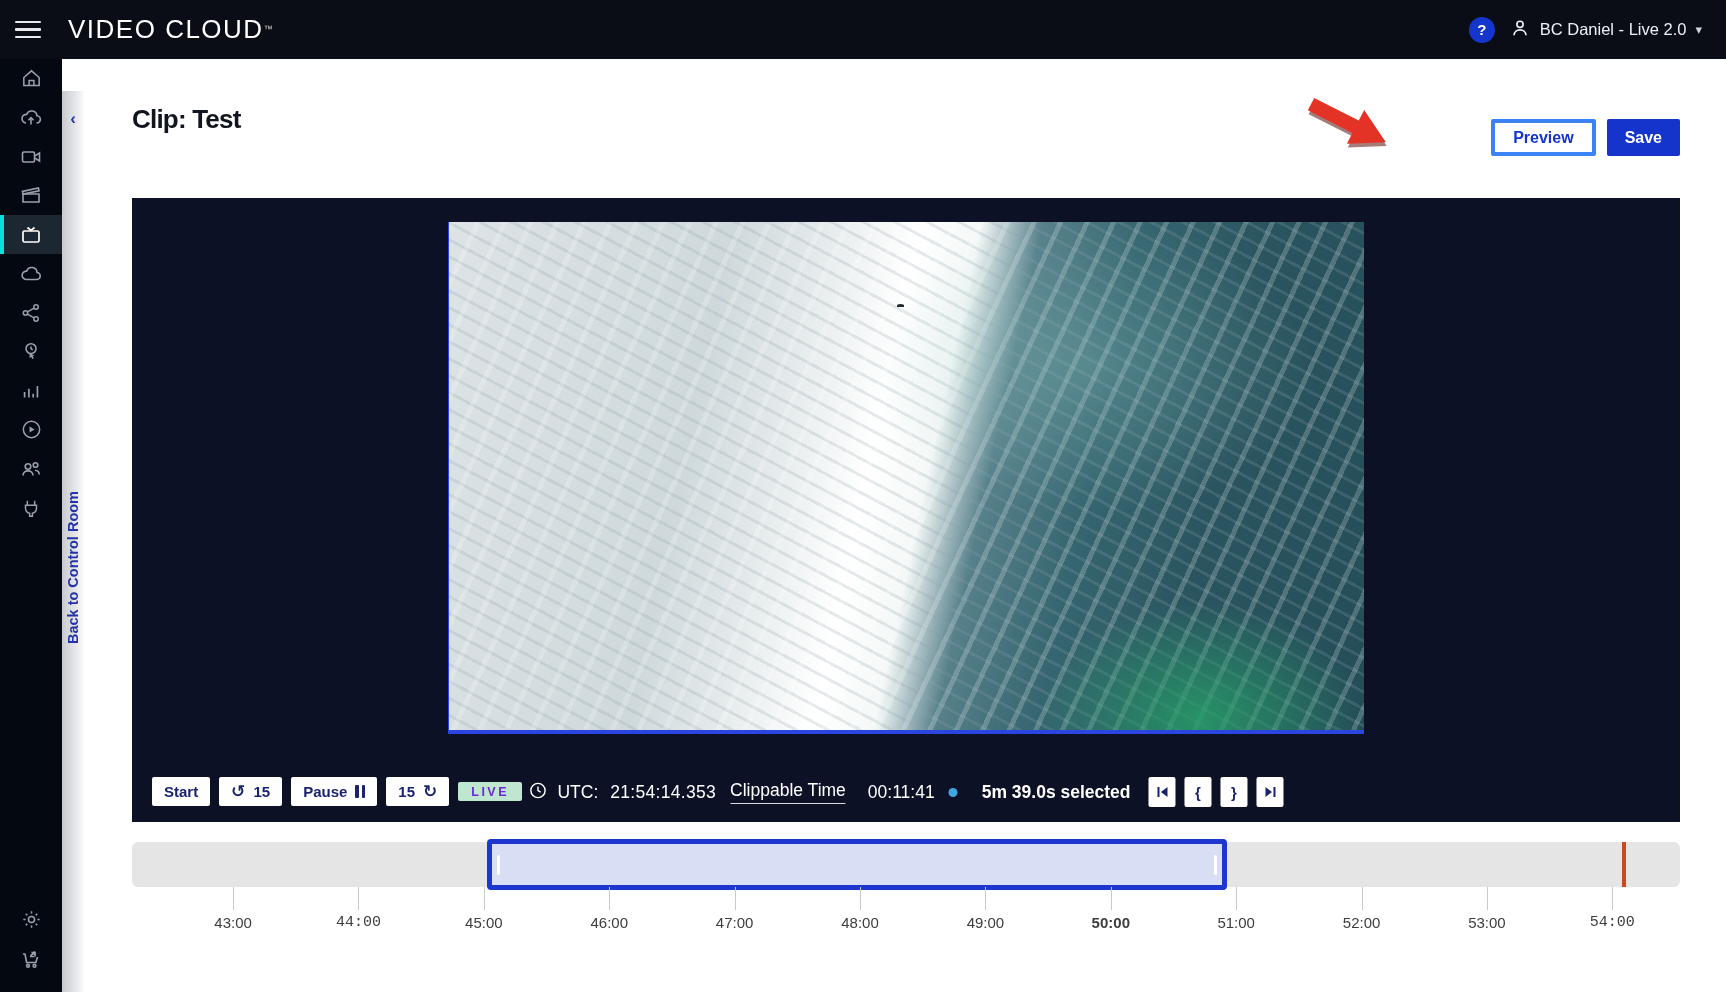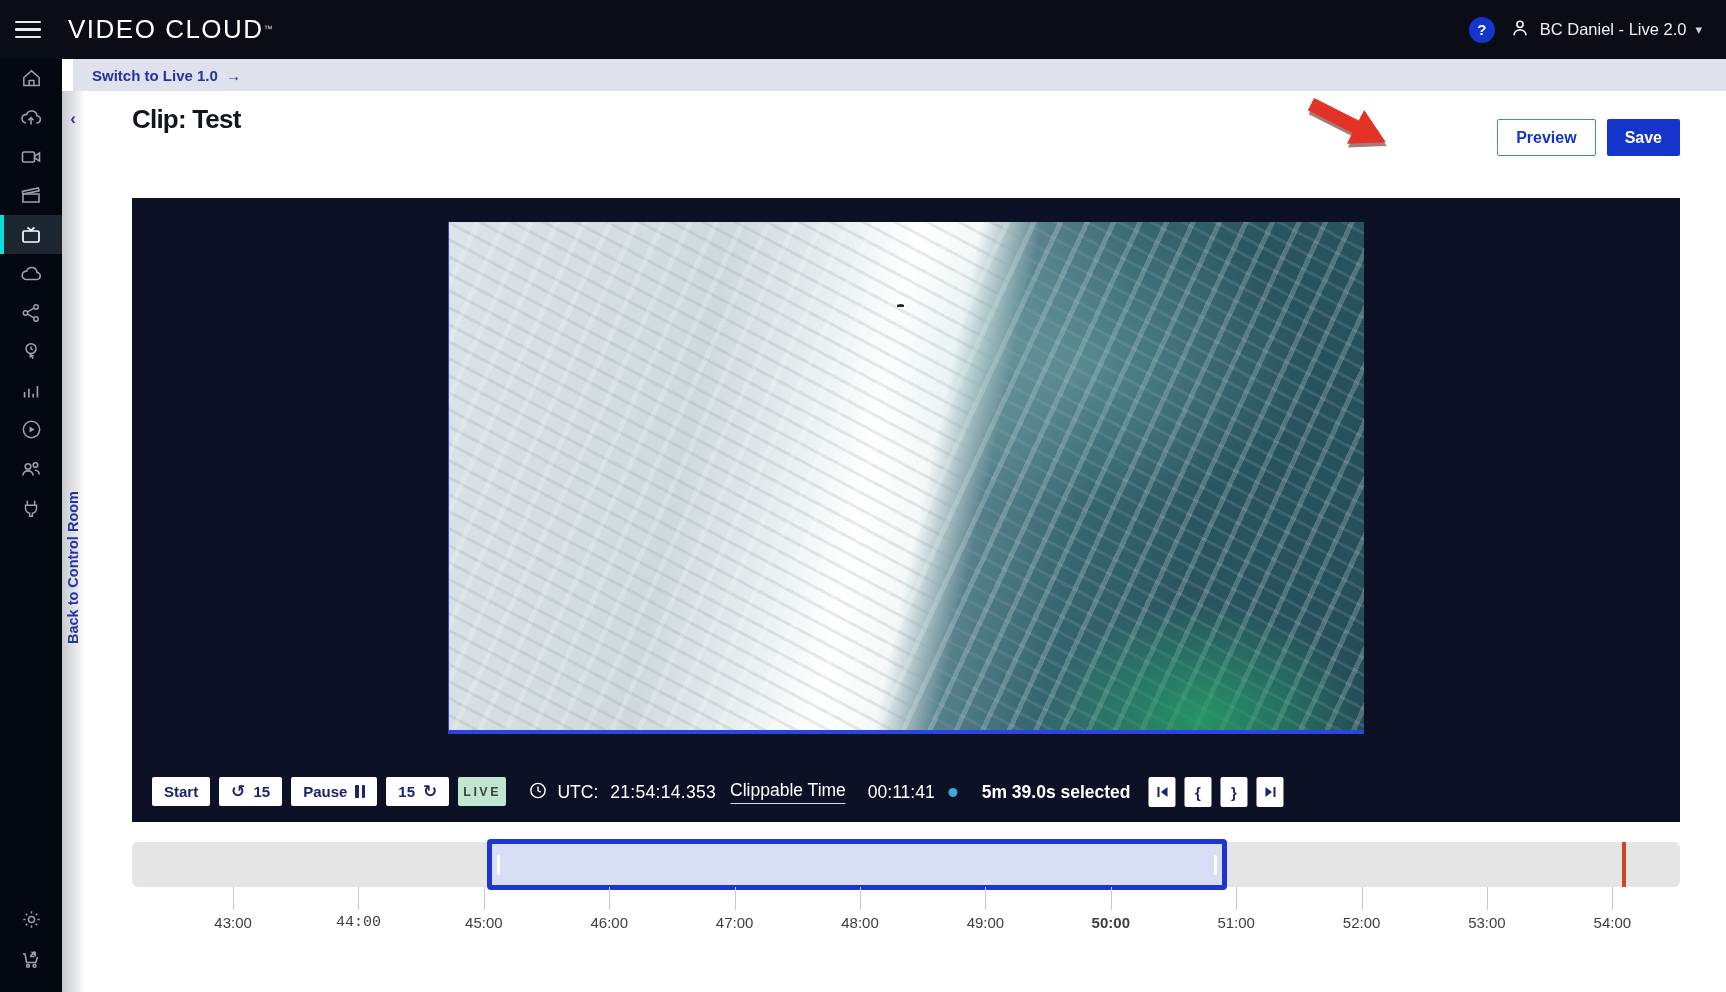--- a/index.html
+++ b/index.html
@@ -36,21 +36,21 @@
   .drawer-strip { position:absolute; left:62px; top:91px; width:22px; bottom:0; background:linear-gradient(to right,#c9cacd 0%,#e2e3e6 55%,#fbfbfc 100%); z-index:3; }
   .collapse-btn { position:absolute; top:18px; left:50%; transform:translateX(-50%); color:#2533a6; font-size:17px; font-weight:700; cursor:pointer; }
   .back-link { position:absolute; top:400px; left:50%; transform:translateX(-50%) rotate(180deg); writing-mode:vertical-rl; color:#2533a6; font-size:14.5px; font-weight:700; white-space:nowrap; cursor:pointer; }
 
   
   .page-title { position:absolute; left:132px; top:104px; font-size:26px; font-weight:800; letter-spacing:-0.8px; color:#10151f; }
   .actions { position:absolute; top:119px; right:46px; display:flex; align-items:center; }
   .btn { height:37px; padding:0 18px; font-size:16px; font-weight:700; border-radius:2px; border:none; cursor:pointer; font-family:"Liberation Sans",sans-serif; }
   .red-box { border:5px solid #e23a2e; background:#fff; padding:2px; box-shadow:0 3px 4px rgba(60,0,0,.25); }
   .btn-view { background:#fff; color:#1434cb; }
-  .btn-preview { background:#fff; color:#1434cb; border:1px solid #3b82f6; margin-left:11px; }
+  .btn-preview { background:#fff; color:#1434cb; border:4px solid #3b82f6; margin-left:11px; }
   .btn-save { background:#1434cb; color:#fff; margin-left:11px; }
   .annot-arrow { position:absolute; left:1300px; top:94px; width:104px; height:62px; pointer-events:none; z-index:6; }
 
   
   .player { position:absolute; left:132px; top:198px; width:1548px; height:624px; background:#0d1126; }
   .video { position:absolute; left:316px; top:24px; width:916px; height:512px; border-left:1px solid #2b46e0;
     background:
       radial-gradient(ellipse 240px 170px at 82% 97%, rgba(38,158,104,0.85), rgba(38,158,104,0) 68%),
       radial-gradient(ellipse 320px 210px at 70% 28%, rgba(150,205,198,0.30), rgba(150,205,198,0) 70%),
       repeating-linear-gradient(115deg, rgba(255,255,255,0.20) 0 5px, rgba(255,255,255,0) 5px 24px),
@@ -58,21 +58,21 @@
       linear-gradient(102deg,#dde3e6 0%,#cfd9dc 28%,#e8edee 38%,#ffffff 46%,#f4f8f7 52%,#56808a 58%,#356570 68%,#2a5560 80%,#244d58 100%);
   }
   .bird { position:absolute; left:49%; top:16%; width:7px; height:3px; background:#1d2a2c; border-radius:50% 50% 0 0; }
   .video-progress { position:absolute; left:0; right:0; bottom:0; height:4px; background:#2b46e0; }
 
   .controls-left { position:absolute; left:20px; bottom:16px; display:flex; align-items:center; gap:9px; }
   .pbtn { height:29px; background:#fff; border:none; border-radius:2px; color:#1b2370; font-weight:700; font-size:15px; padding:8px 12px; display:flex; align-items:center; gap:8px; cursor:pointer; font-family:"Liberation Sans",sans-serif; }
   .uglyph { font-family:"DejaVu Sans",sans-serif; font-size:17px; line-height:1; font-weight:700; }
   .pause-bars { display:inline-flex; gap:3px; }
   .pause-bars i { width:3.5px; height:13px; background:#1b2370; border-radius:1px; }
-  .live-badge { height:29px; background:#bfe6ce; color:#404040; letter-spacing:2.5px; font-size:12.5px; font-weight:700; padding:0 5px; display:flex; align-items:center; border-radius:2px; }
+  .live-badge { height:19px; background:#bfe6ce; color:#6d28d9; letter-spacing:2.5px; font-size:12.5px; font-weight:700; padding:0 13px; display:flex; align-items:center; border-radius:2px; }
 
   .controls-center { position:absolute; left:50%; bottom:15px; transform:translateX(-50%); display:flex; align-items:center; color:#fff; white-space:nowrap; }
   .status-txt { font-size:17.5px; }
   .utc-label { margin-left:10px; }
   .utc-value { margin-left:12px; letter-spacing:.3px; }
   .clippable { margin-left:14px; border-bottom:1.5px solid rgba(255,255,255,.85); padding-bottom:2px; cursor:pointer; }
   .cur-pos { margin-left:22px; }
   .sel-dot { width:9px; height:9px; border-radius:50%; background:#3fa7e0; margin-left:14px; }
   .sel-txt { margin-left:24px;font-weight:bold; }
   .skip-group { display:flex; align-items:center; gap:9px; margin-left:18px; }
@@ -108,26 +108,20 @@
               <circle cx="12" cy="8" r="3.4"></circle>
               <path d="M5.5 20c0-3.6 2.9-6 6.5-6s6.5 2.4 6.5 6"></path>
             </svg>
         </span>
         <span class="user-name">BC Daniel - Live 2.0</span>
         <span class="chev-down">▾</span>
       </div>
     </div>
   </div>
 
-  <div class="banner">
-    <a>
-        <span>Switch to Live 1.0</span>
-        <span>→</span>
-      </a>
-  </div>
 
   <div class="sidebar">
     <div class="side-item">
         <span>
           <svg width="23" height="23" viewBox="0 0 24 24" fill="none" stroke="currentColor" stroke-width="1.6">
             <path d="M4 11 12 4l8 7v8.3H4z"></path>
             <path d="M9.5 19v-5h5v5"></path>
           </svg>
         </span>
       </div>
@@ -345,16 +339,16 @@
       <div class="tick-label" style="left: 55.13%;">49:00</div>
       <div class="tick-line" style="left: 63.23%;"></div>
       <div class="tick-label" style="left: 63.23%; font-weight: bold;">50:00</div>
       <div class="tick-line" style="left: 71.33%;"></div>
       <div class="tick-label" style="left: 71.33%;">51:00</div>
       <div class="tick-line" style="left: 79.43%;"></div>
       <div class="tick-label" style="left: 79.43%;">52:00</div>
       <div class="tick-line" style="left: 87.53%;"></div>
       <div class="tick-label" style="left: 87.53%;">53:00</div>
       <div class="tick-line" style="left: 95.63%;"></div>
-      <div class="tick-label" style="left: 95.63%;">54:00</div>
+      <div class="tick-label" style="left: 95.63%; font-family: Liberation Mono, monospace;">54:00</div>
     </div>
 
 </div>
 
 </body></html>

